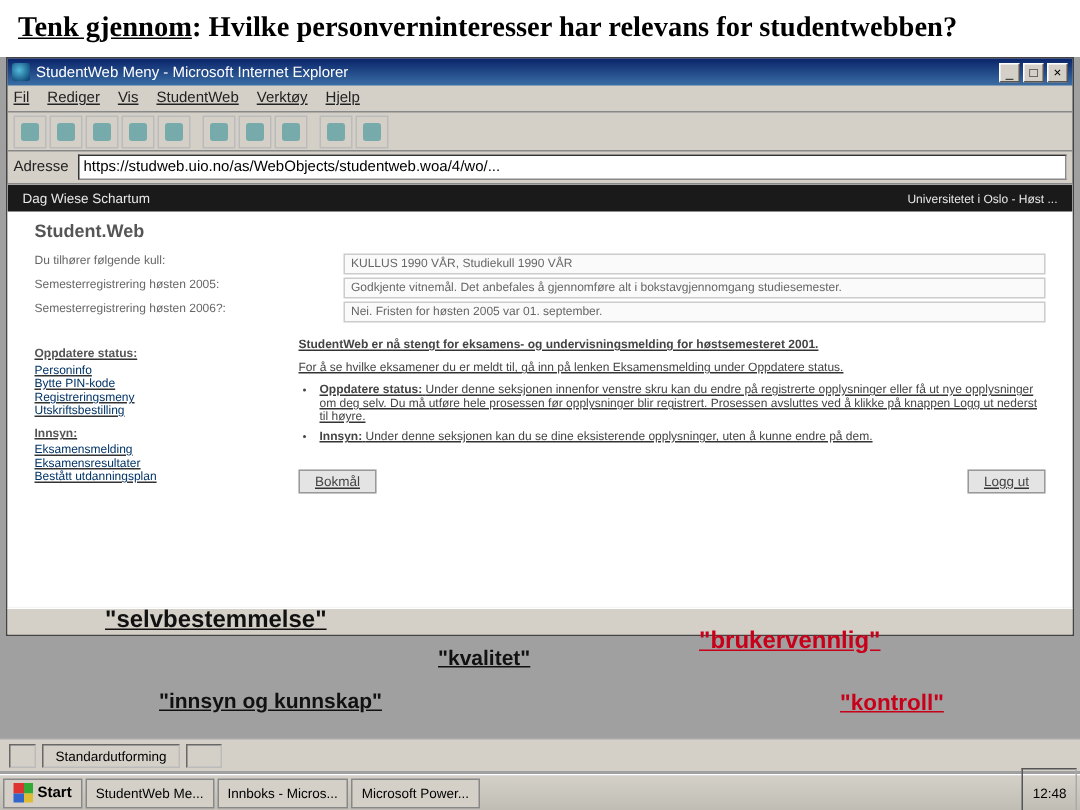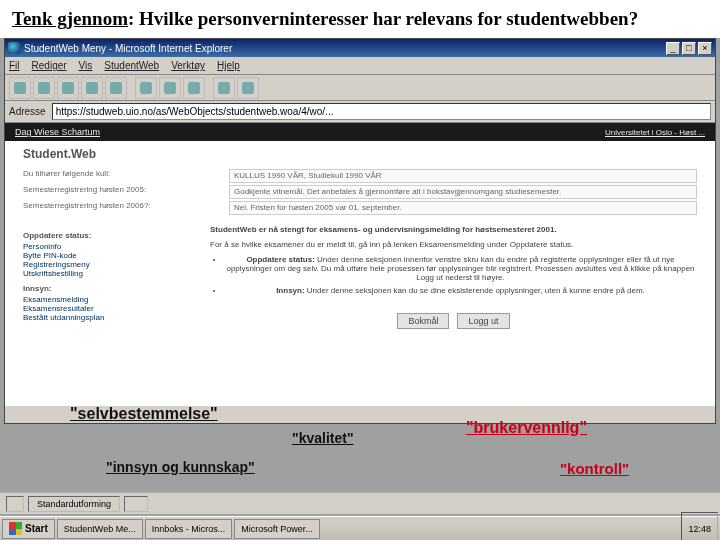--- a/index.html
+++ b/index.html
@@ -89,48 +89,47 @@
   height: 282px;
   overflow: hidden;
   position: relative;
   font-size: 9px;
   color: #333;
 }
 .blackbar {
   height: 18px; background: #1a1a1a; color: #e8e8e8;
   display: flex; align-items: center; padding: 0 10px;
   font-size: 9px;
-  text-decoration: underline;
 }
 .blackbar .u-right { margin-left: auto; font-size: 8px; padding-left: 48px; }
 .sw-heading {
   font-size: 12px; font-weight: bold; color: #555;
   padding: 6px 0 4px 18px;
 }
 .info-table {
   display: grid; grid-template-columns: 200px 1fr;
   gap: 2px 6px; padding: 4px 18px;
   font-size: 8px; color: #666;
 }
 .info-val {
   border: 1px solid #ccc; background: #fafafa; padding: 1px 4px; height: 14px;
   overflow: hidden;
 }
 .two-col {
-  display: flex; padding: 6px 18px; gap: 27px; font-size: 8px;
+  display: flex; padding: 6px 18px; gap: 16px; font-size: 8px; text-decoration: underline;
 }
 .left-col { width: 160px; color: #555; }
 .left-col .sec-h { font-weight: bold; margin-top: 6px; margin-bottom: 2px; }
 .left-col .lk { color: #036; display: block; }
 .right-col { flex: 1; color: #444; }
 .right-col .notice { font-weight: bold; margin-bottom: 6px; }
-.right-col ul { list-style: disc; padding-left: 14px; text-align: center; }
+.right-col ul { list-style: disc; padding-left: 14px; }
 .right-col li { margin-bottom: 4px; }
 .btn-row {
-  display: flex; justify-content: center; gap: 8px;
+  display: flex; justify-content: space-between; gap: 8px;
   margin-top: 18px;
 }
 .sw-btn {
   background: #e4e4e4; border: 1px solid #999;
   padding: 2px 10px; font-size: 9px;
 }
 
 .label {
   position: absolute;
   font-family: Verdana, sans-serif;

